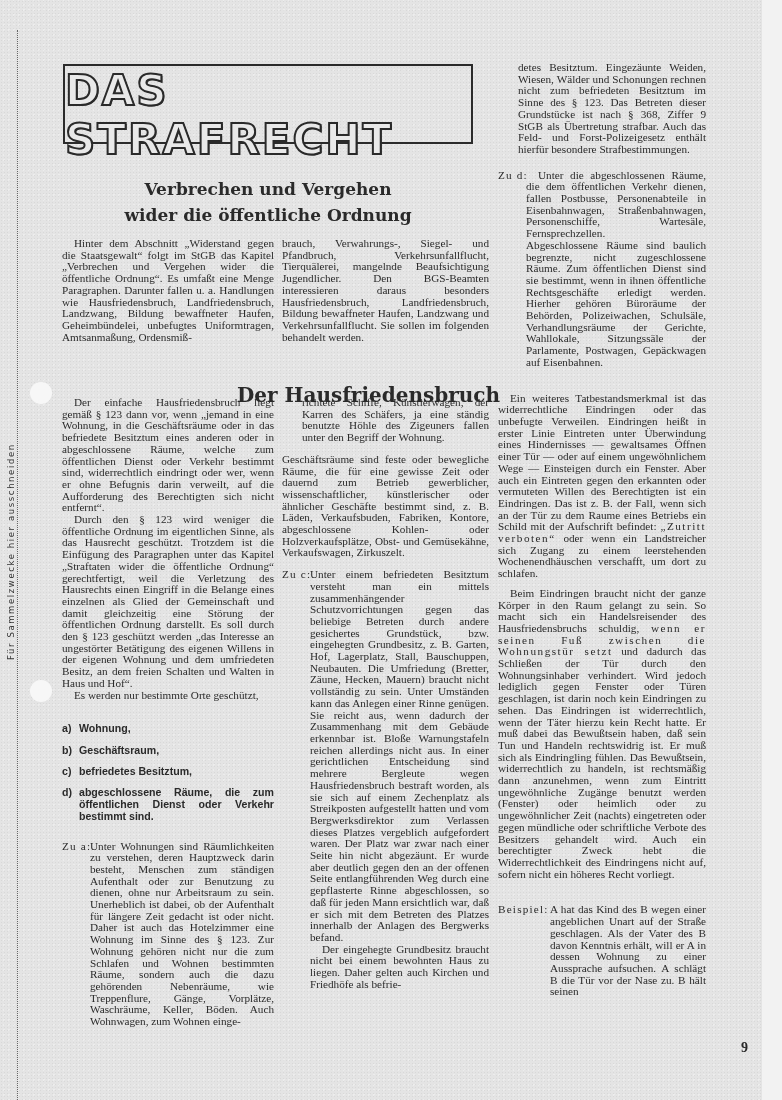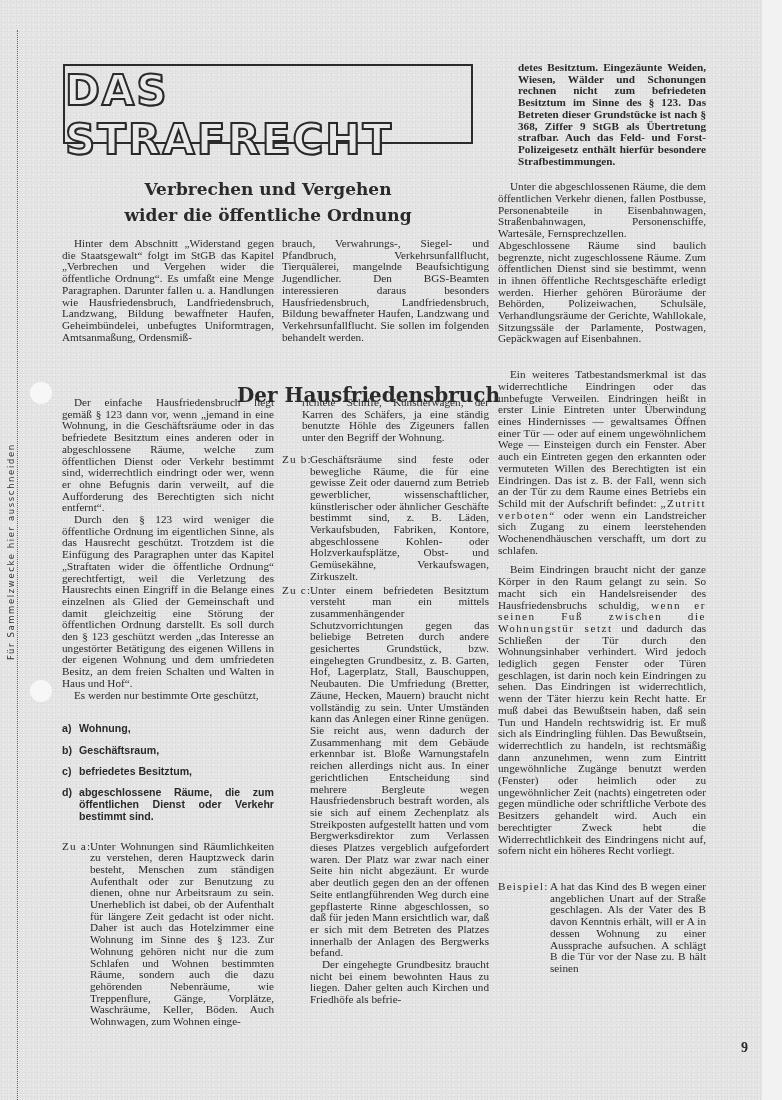--- a/index.html
+++ b/index.html
@@ -130,37 +130,37 @@
       <span class="lbl">Zu a:</span>
       <span class="txt">Unter Wohnungen sind Räumlichkeiten zu verstehen, deren Hauptzweck darin besteht, Menschen zum ständigen Aufenthalt oder zur Benutzung zu dienen, ohne nur Arbeitsraum zu sein. Unerheblich ist dabei, ob der Aufenthalt für längere Zeit gedacht ist oder nicht. Daher ist auch das Hotelzimmer eine Wohnung im Sinne des § 123. Zur Wohnung gehören nicht nur die zum Schlafen und Wohnen bestimmten Räume, sondern auch die dazu gehörenden Nebenräume, wie Treppenflure, Gänge, Vorplätze, Waschräume, Keller, Böden. Auch Wohnwagen, zum Wohnen einge-</span>
     </div>
   </div>
 
   <div class="col" style="left:282px; top:397px; width:207px;">
     <div style="padding-left:20px;">
       <p class="noind">richtete Schiffe, Künstlerwagen, der Karren des Schäfers, ja eine ständig benutzte Höhle des Zigeuners fallen unter den Begriff der Wohnung.</p>
     </div>
     <div class="zu" style="margin-top:10px;">
-      <span class="lbl">Zu b:</span>
       <span class="txt">Geschäftsräume sind feste oder bewegliche Räume, die für eine gewisse Zeit oder dauernd zum Betrieb gewerblicher, wissenschaftlicher, künstlerischer oder ähnlicher Geschäfte bestimmt sind, z. B. Läden, Verkaufsbuden, Fabriken, Kontore, abgeschlossene Kohlen- oder Holzverkaufsplätze, Obst- und Gemüsekähne, Verkaufswagen, Zirkuszelt.</span>
     </div>
-    <div class="zu" style="margin-top:2px;">
+    <div class="zu" style="margin-top:10px;">
       <span class="lbl">Zu c:</span>
       <span class="txt">
         <span>Unter einem befriedeten Besitztum versteht man ein mittels zusammenhängender Schutzvorrichtungen gegen das beliebige Betreten durch andere gesichertes Grundstück, bzw. eingehegten Grundbesitz, z. B. Garten, Hof, Lagerplatz, Stall, Bauschuppen, Neubauten. Die Umfriedung (Bretter, Zäune, Hecken, Mauern) braucht nicht vollständig zu sein. Unter Umständen kann das Anlegen einer Rinne genügen. Sie reicht aus, wenn dadurch der Zusammenhang mit dem Gebäude erkennbar ist. Bloße Warnungstafeln reichen allerdings nicht aus. In einer gerichtlichen Entscheidung sind mehrere Bergleute wegen Hausfriedensbruch bestraft worden, als sie sich auf einem Zechenplatz als Streikposten aufgestellt hatten und vom Bergwerksdirektor zum Verlassen dieses Platzes vergeblich aufgefordert waren. Der Platz war zwar nach einer Seite hin nicht abgezäunt. Er wurde aber deutlich gegen den an der offenen Seite entlangführenden Weg durch eine gepflasterte Rinne abgeschlossen, so daß für jeden Mann ersichtlich war, daß er sich mit dem Betreten des Platzes innerhalb der Anlagen des Bergwerks befand.</span>
         <span style="display:block; text-indent:12px;">Der eingehegte Grundbesitz braucht nicht bei einem bewohnten Haus zu liegen. Daher gelten auch Kirchen und Friedhöfe als befrie-</span>
       </span>
     </div>
   </div>
 
   <div class="col" style="left:498px; top:62px; width:208px;">
-    <div style="padding-left:20px;font-weight:bold;">
+    <div style="padding-left:20px;">
       <p class="noind">detes Besitztum. Eingezäunte Weiden, Wiesen, Wälder und Schonungen rechnen nicht zum befriedeten Besitztum im Sinne des § 123. Das Betreten dieser Grundstücke ist nach § 368, Ziffer 9 StGB als Übertretung strafbar. Auch das Feld- und Forst-Polizeigesetz enthält hierfür besondere Strafbestimmungen.</p>
     </div>
     <div class="zu" style="margin-top:14px;">
+      <span class="lbl">Zu d:</span>
       <span class="txt">
         <span style="display:block; text-indent:12px;">Unter die abgeschlossenen Räume, die dem öffentlichen Verkehr dienen, fallen Postbusse, Personenabteile in Eisenbahnwagen, Straßenbahnwagen, Personenschiffe, Wartesäle, Fernsprechzellen.</span>
         <span>Abgeschlossene Räume sind baulich begrenzte, nicht zugeschlossene Räume. Zum öffentlichen Dienst sind sie bestimmt, wenn in ihnen öffentliche Rechtsgeschäfte erledigt werden. Hierher gehören Büroräume der Behörden, Polizeiwachen, Schulsäle, Verhandlungsräume der Gerichte, Wahllokale, Sitzungssäle der Parlamente, Postwagen, Gepäckwagen auf Eisenbahnen.</span>
       </span>
     </div>
     <p style="margin-top:24px;"><span>Ein weiteres Tatbestandsmerkmal ist das widerrechtliche Eindringen oder das unbefugte Verweilen. Eindringen heißt in erster Linie Eintreten unter Überwindung eines Hindernisses — gewaltsames Öffnen einer Tür — oder auf einem ungewöhnlichem Wege — Einsteigen durch ein Fenster. Aber auch ein Eintreten gegen den erkannten oder vermuteten Willen des Berechtigten ist ein Eindringen. Das ist z. B. der Fall, wenn sich an der Tür zu dem Raume eines Betriebs ein Schild mit der Aufschrift befindet: </span><span class="spaced">„Zutritt verboten“</span><span> oder wenn ein Landstreicher sich Zugang zu einem leerstehenden Wochenendhäuschen verschafft, um dort zu schlafen.</span></p>
     <p style="margin-top:8px;"><span>Beim Eindringen braucht nicht der ganze Körper in den Raum gelangt zu sein. So macht sich ein Handelsreisender des Hausfriedensbruchs schuldig, </span><span class="spaced">wenn er seinen Fuß zwischen die Wohnungstür setzt</span><span> und dadurch das Schließen der Tür durch den Wohnungsinhaber verhindert. Wird jedoch lediglich gegen Fenster oder Türen geschlagen, ist darin noch kein Eindringen zu sehen. Das Eindringen ist widerrechtlich, wenn der Täter hierzu kein Recht hatte. Er muß dabei das Bewußtsein haben, daß sein Tun und Handeln rechtswidrig ist. Er muß sich als Eindringling fühlen. Das Bewußtsein, widerrechtlich zu handeln, ist rechtsmäßig dann anzunehmen, wenn zum Eintritt ungewöhnliche Zugänge benutzt werden (Fenster) oder heimlich oder zu ungewöhnlicher Zeit (nachts) eingetreten oder gegen mündliche oder schriftliche Verbote des Besitzers gehandelt wird. Auch ein berechtigter Zweck hebt die Widerrechtlichkeit des Eindringens nicht auf, sofern nicht ein höheres Recht vorliegt.</span></p>
     <div class="zu bsp" style="margin-top:24px;">
       <span class="lbl spaced">Beispiel:</span>
       <span class="txt">A hat das Kind des B wegen einer angeblichen Unart auf der Straße geschlagen. Als der Vater des B davon Kenntnis erhält, will er A in dessen Wohnung zu einer Aussprache aufsuchen. A schlägt B die Tür vor der Nase zu. B hält seinen</span>

